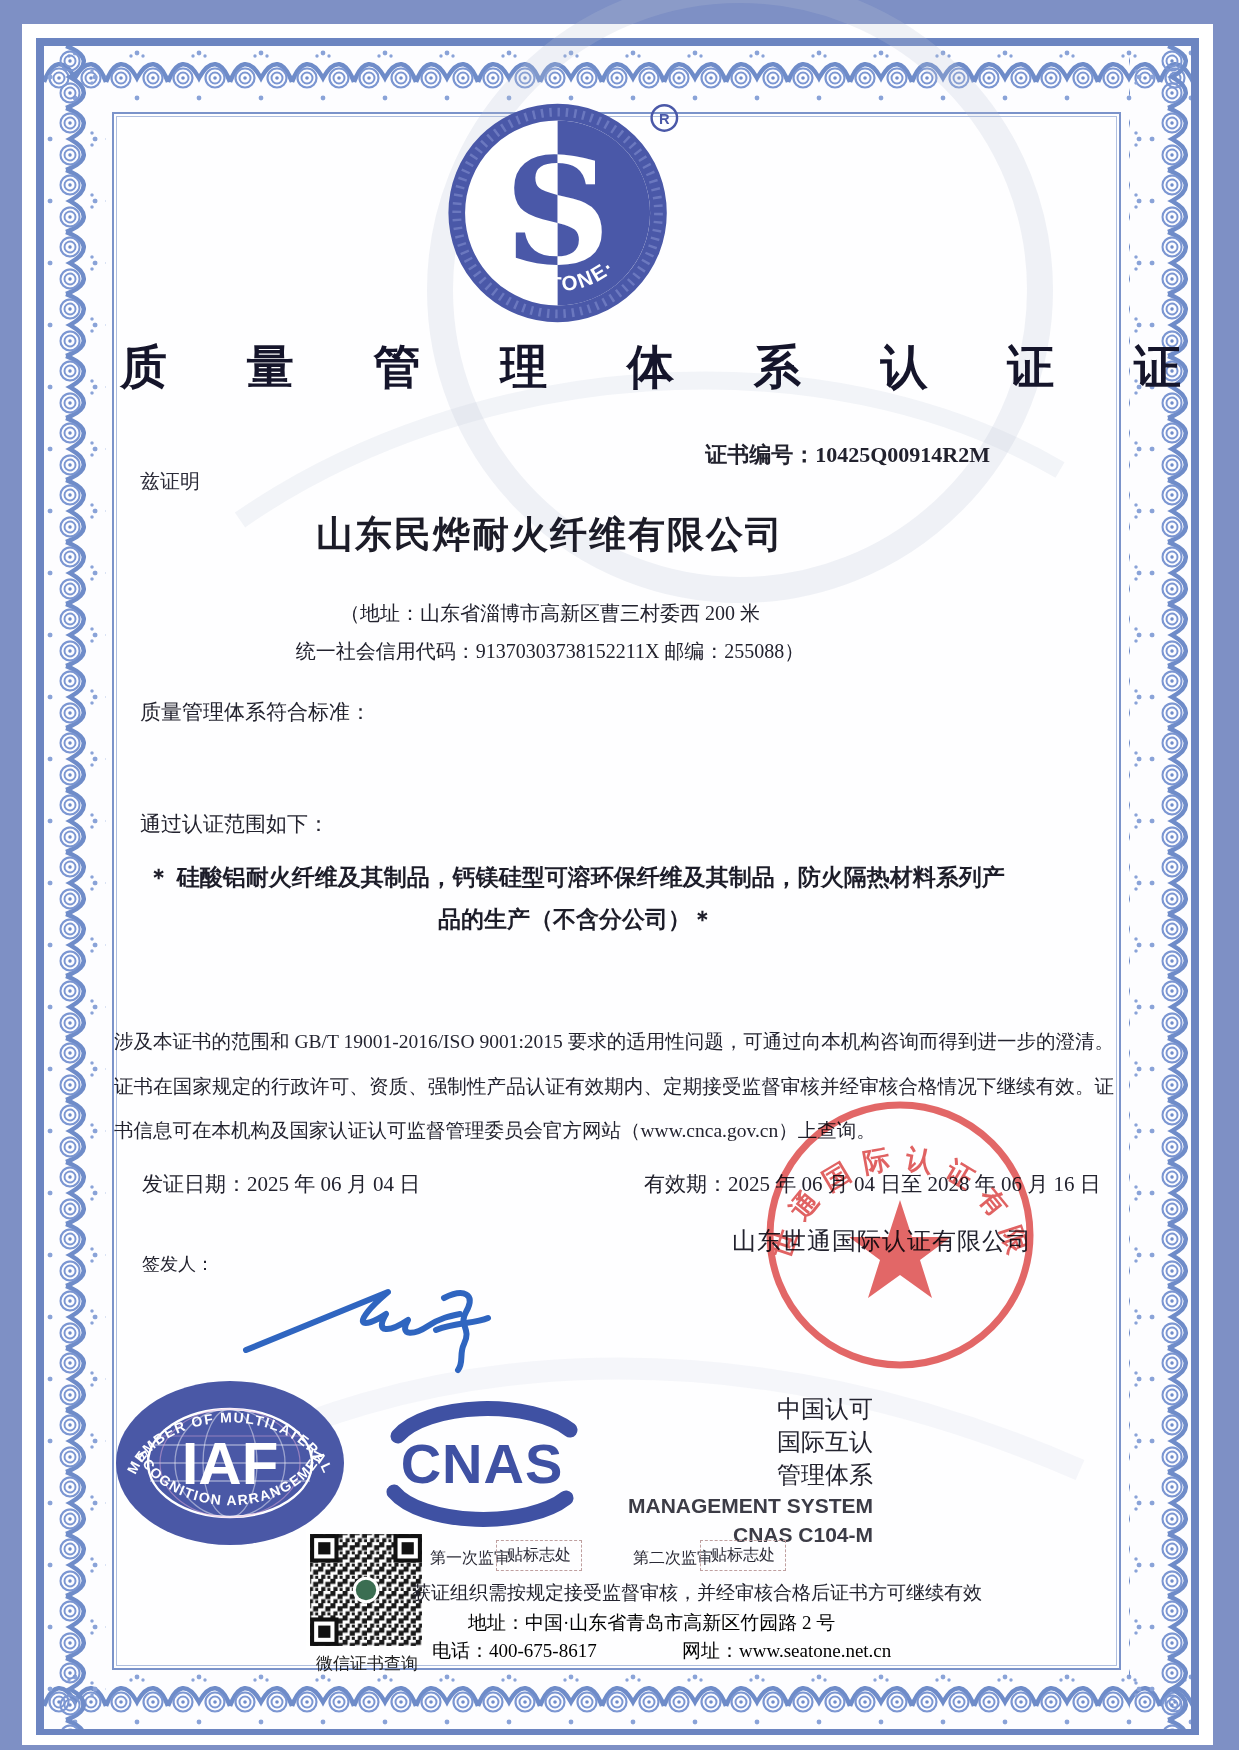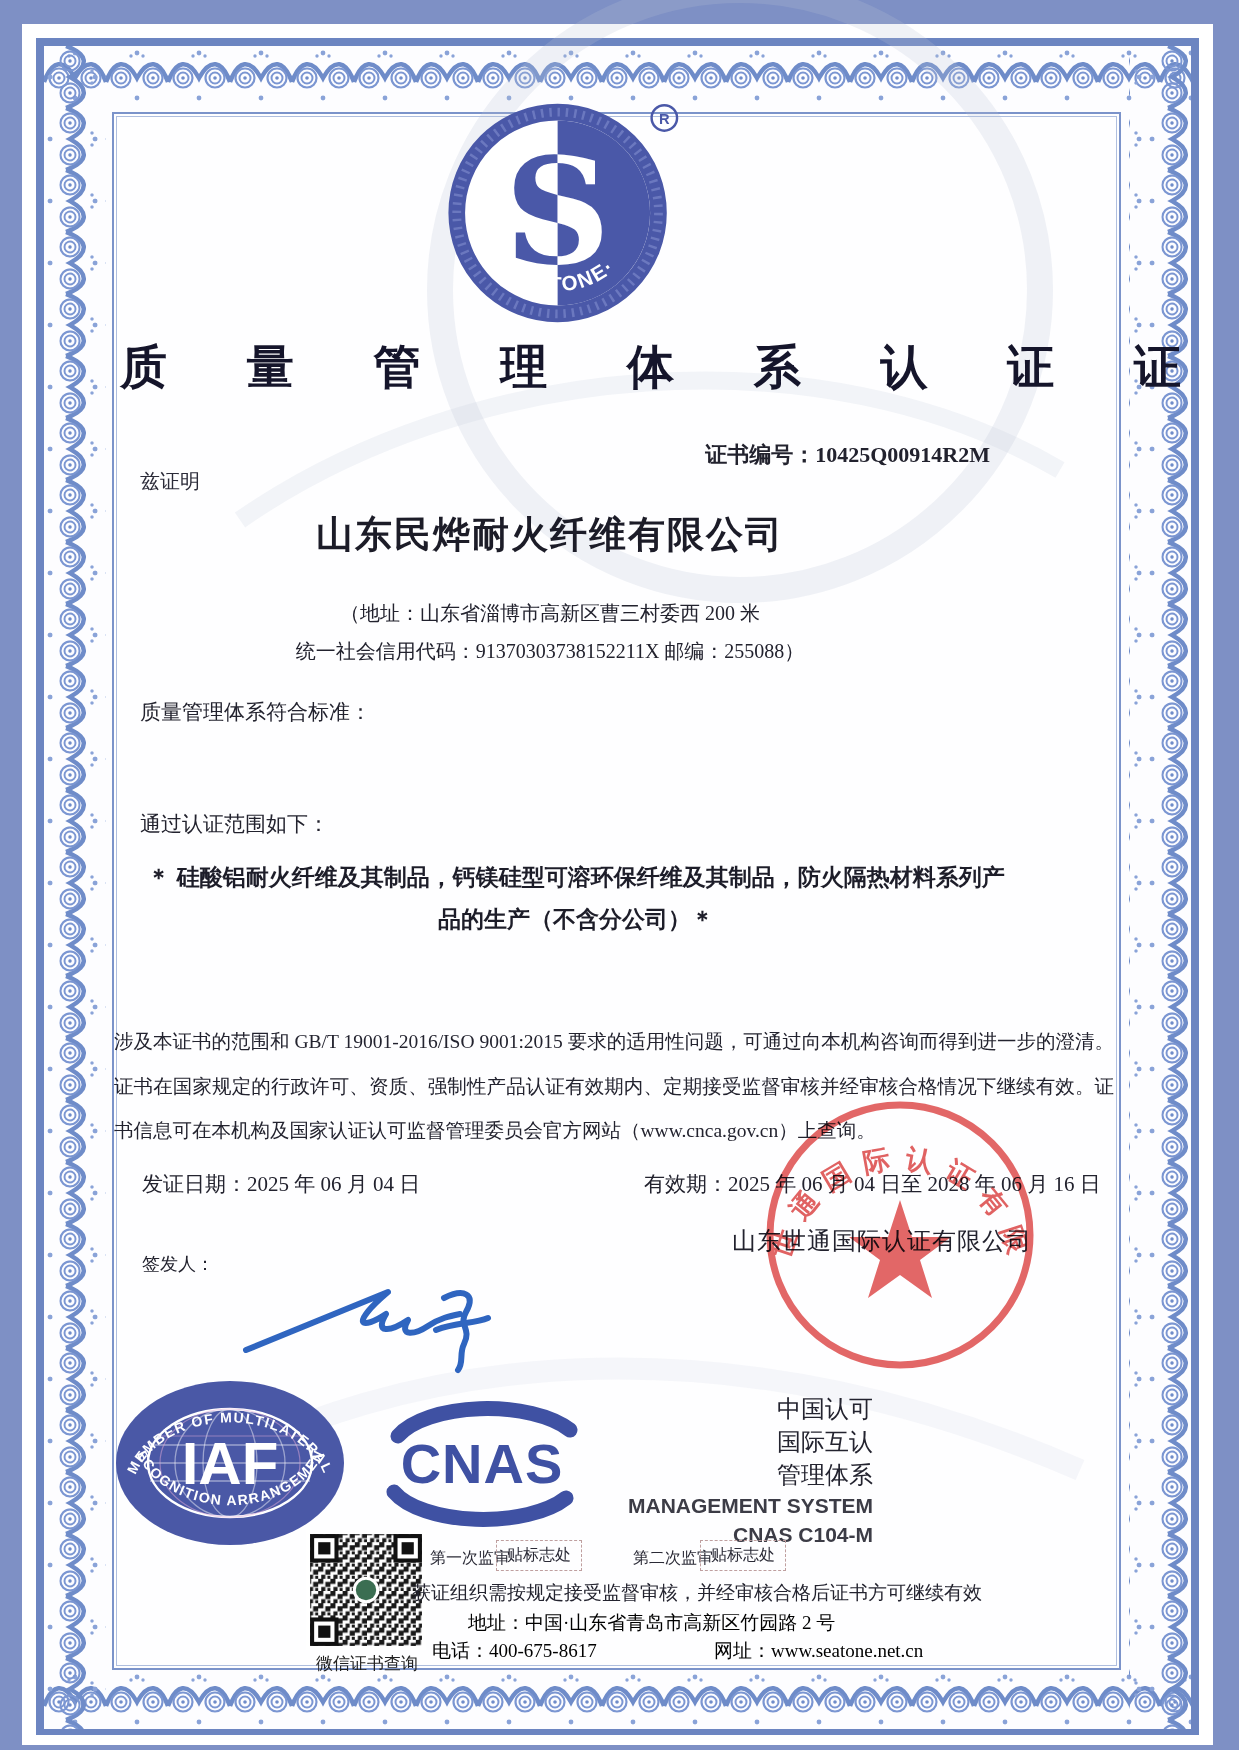--- a/index.html
+++ b/index.html
@@ -47,21 +47,21 @@
   #qr-caption{position:absolute;left:292px;top:1652px;width:150px;text-align:center;font-size:17px;font-family:"Liberation Sans","DejaVu Sans",sans-serif;color:#222;}
   .audit-label{position:absolute;font-size:16px;color:#2a2a36;white-space:nowrap;}
   #audit1{left:430px;top:1548px;}
   #audit2{left:633px;top:1548px;}
   .sticker-box{position:absolute;top:1540px;border:1.5px dashed #bf9f9f;padding:4px 10px;font-size:16px;color:#2a2a36;white-space:nowrap;}
   #box1{left:496px;}
   #box2{left:700px;}
   #footer-note{position:absolute;left:412px;top:1580px;font-size:19px;color:#23232f;white-space:nowrap;}
   #footer-addr{position:absolute;left:468px;top:1610px;font-size:19px;white-space:nowrap;}
   #footer-phone{position:absolute;left:432px;top:1638px;font-size:19px;white-space:nowrap;}
-  #footer-web{position:absolute;left:682px;top:1638px;font-size:19px;white-space:nowrap;margin-left:32px;}
+  #footer-web{position:absolute;left:682px;top:1638px;font-size:19px;white-space:nowrap;}
 </style>
 </head>
 <body>
 
 <div id="page">
 
   <div id="band-white"></div>
   <div id="band-blue"></div>
   <div id="band-pattern-bg"></div>
   <svg id="border-pattern" viewBox="0 0 1147 1683">

